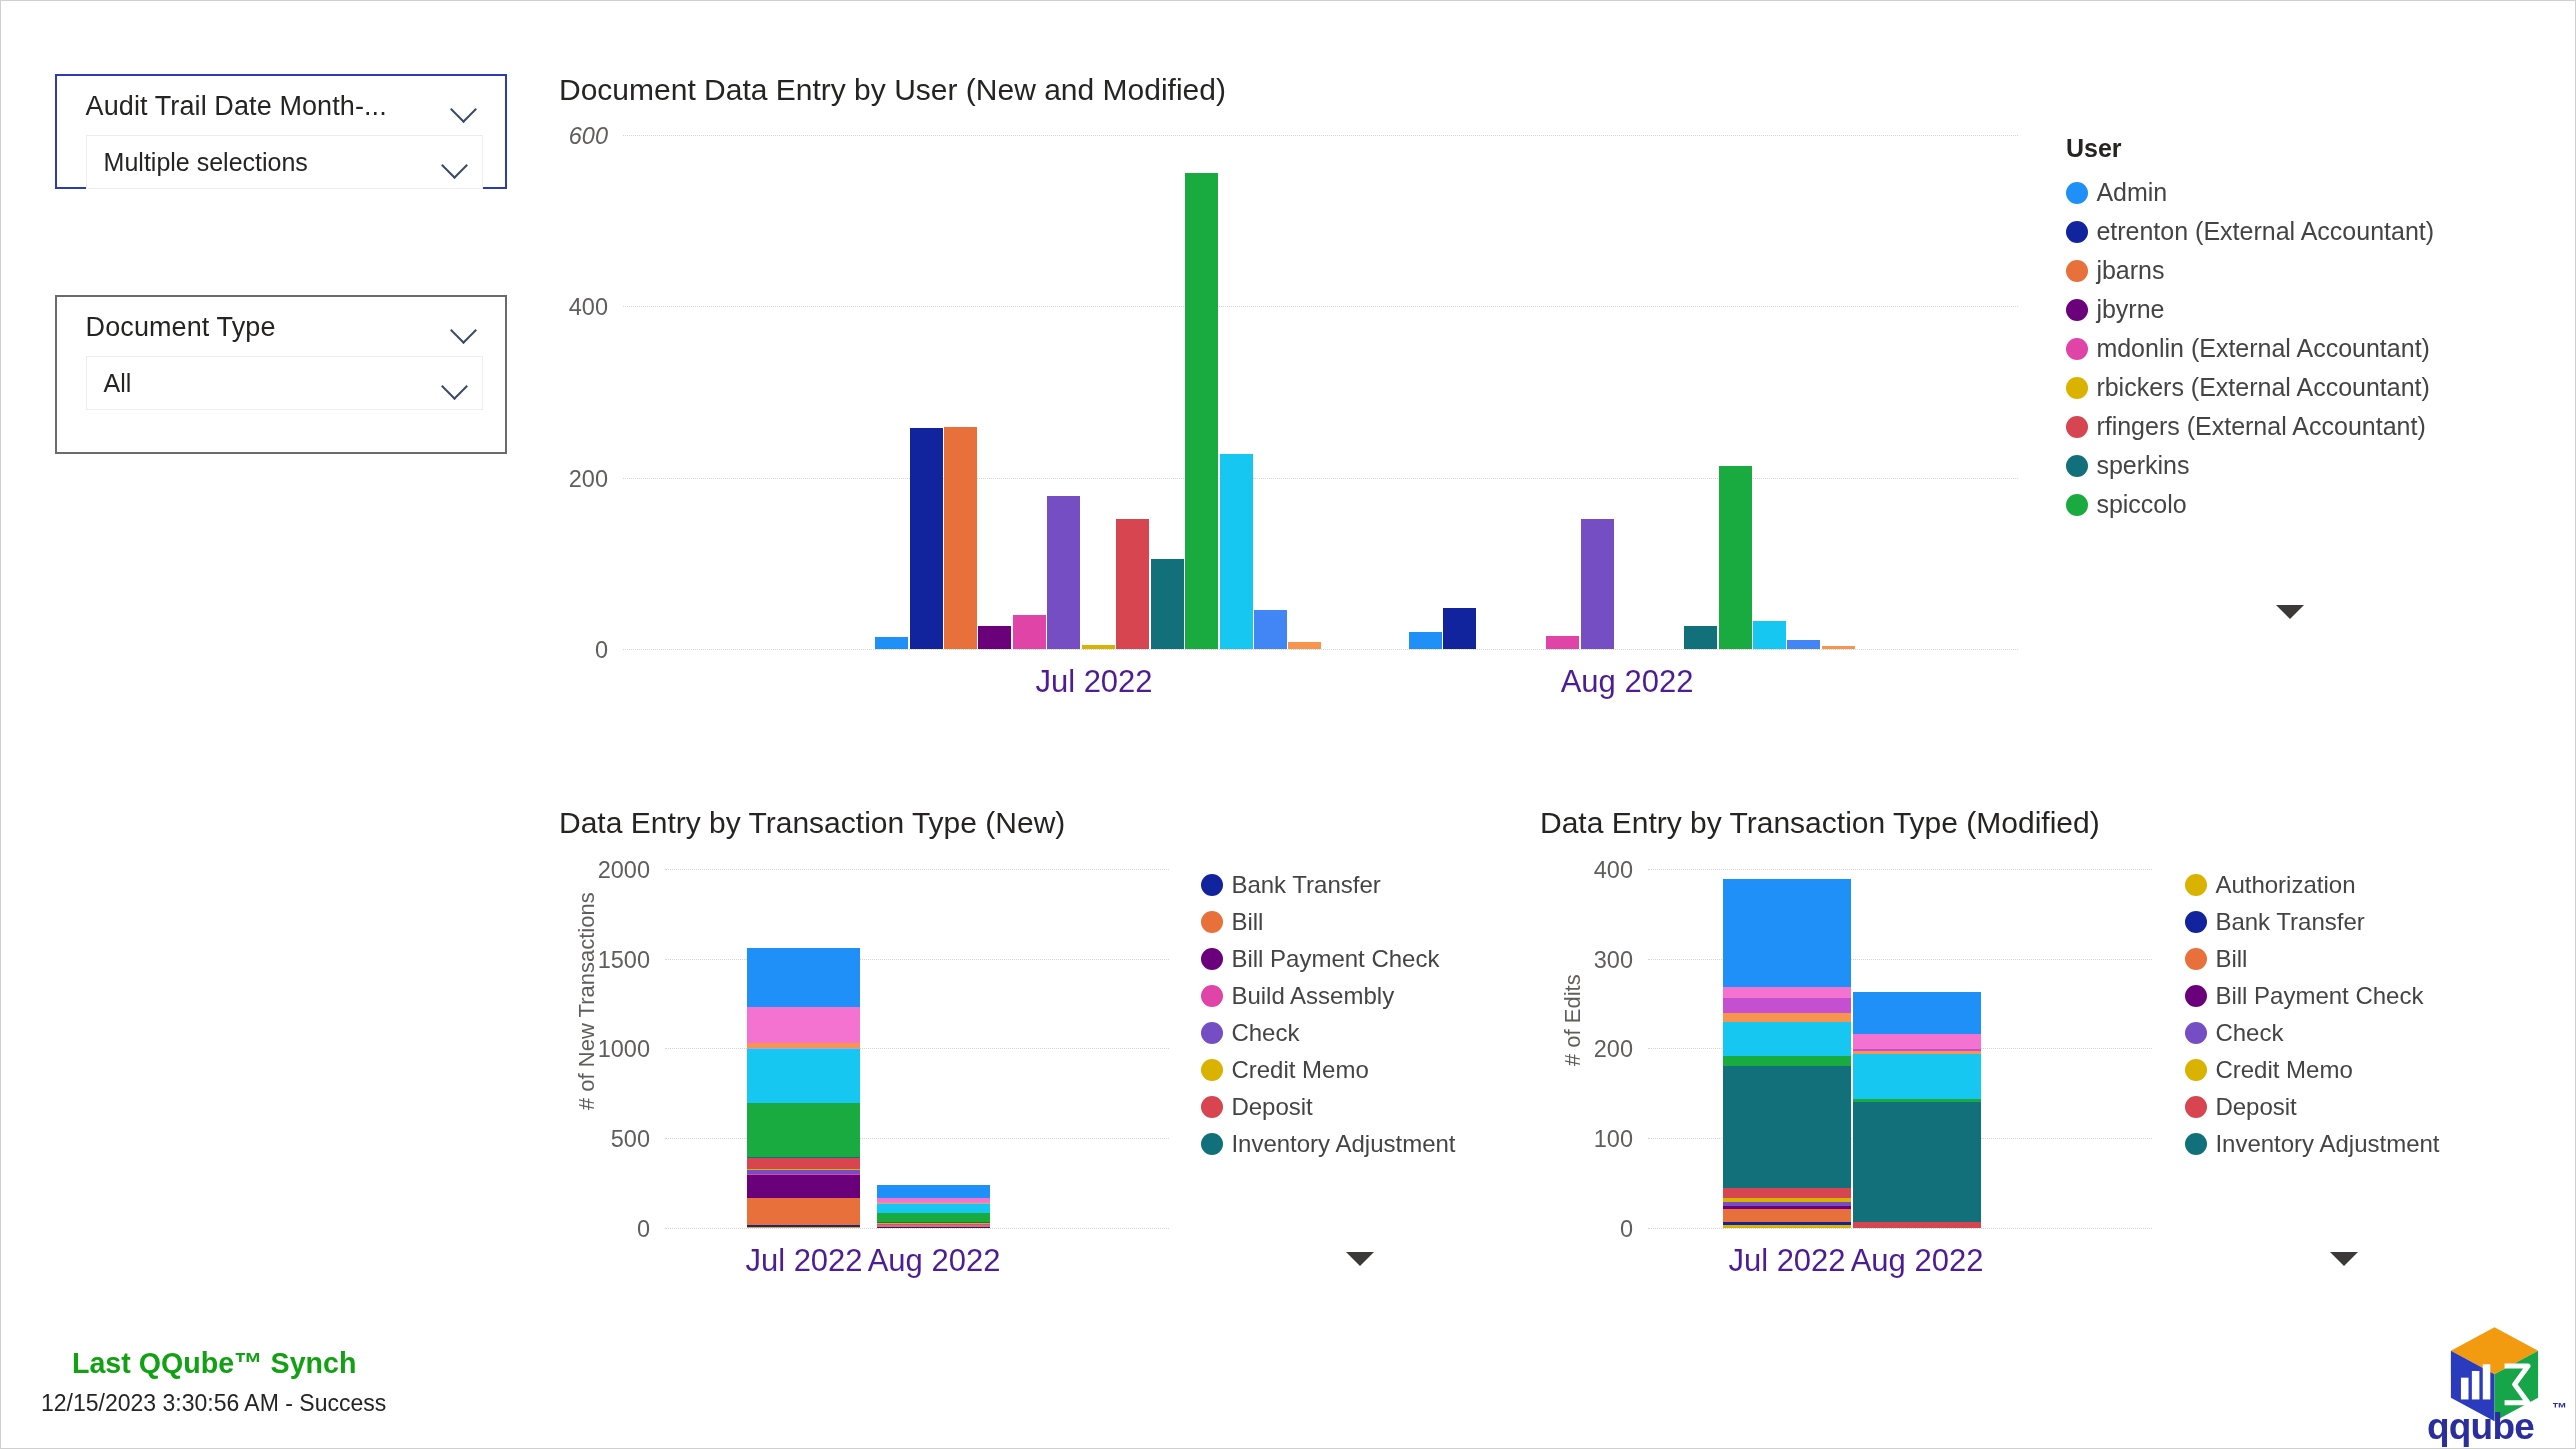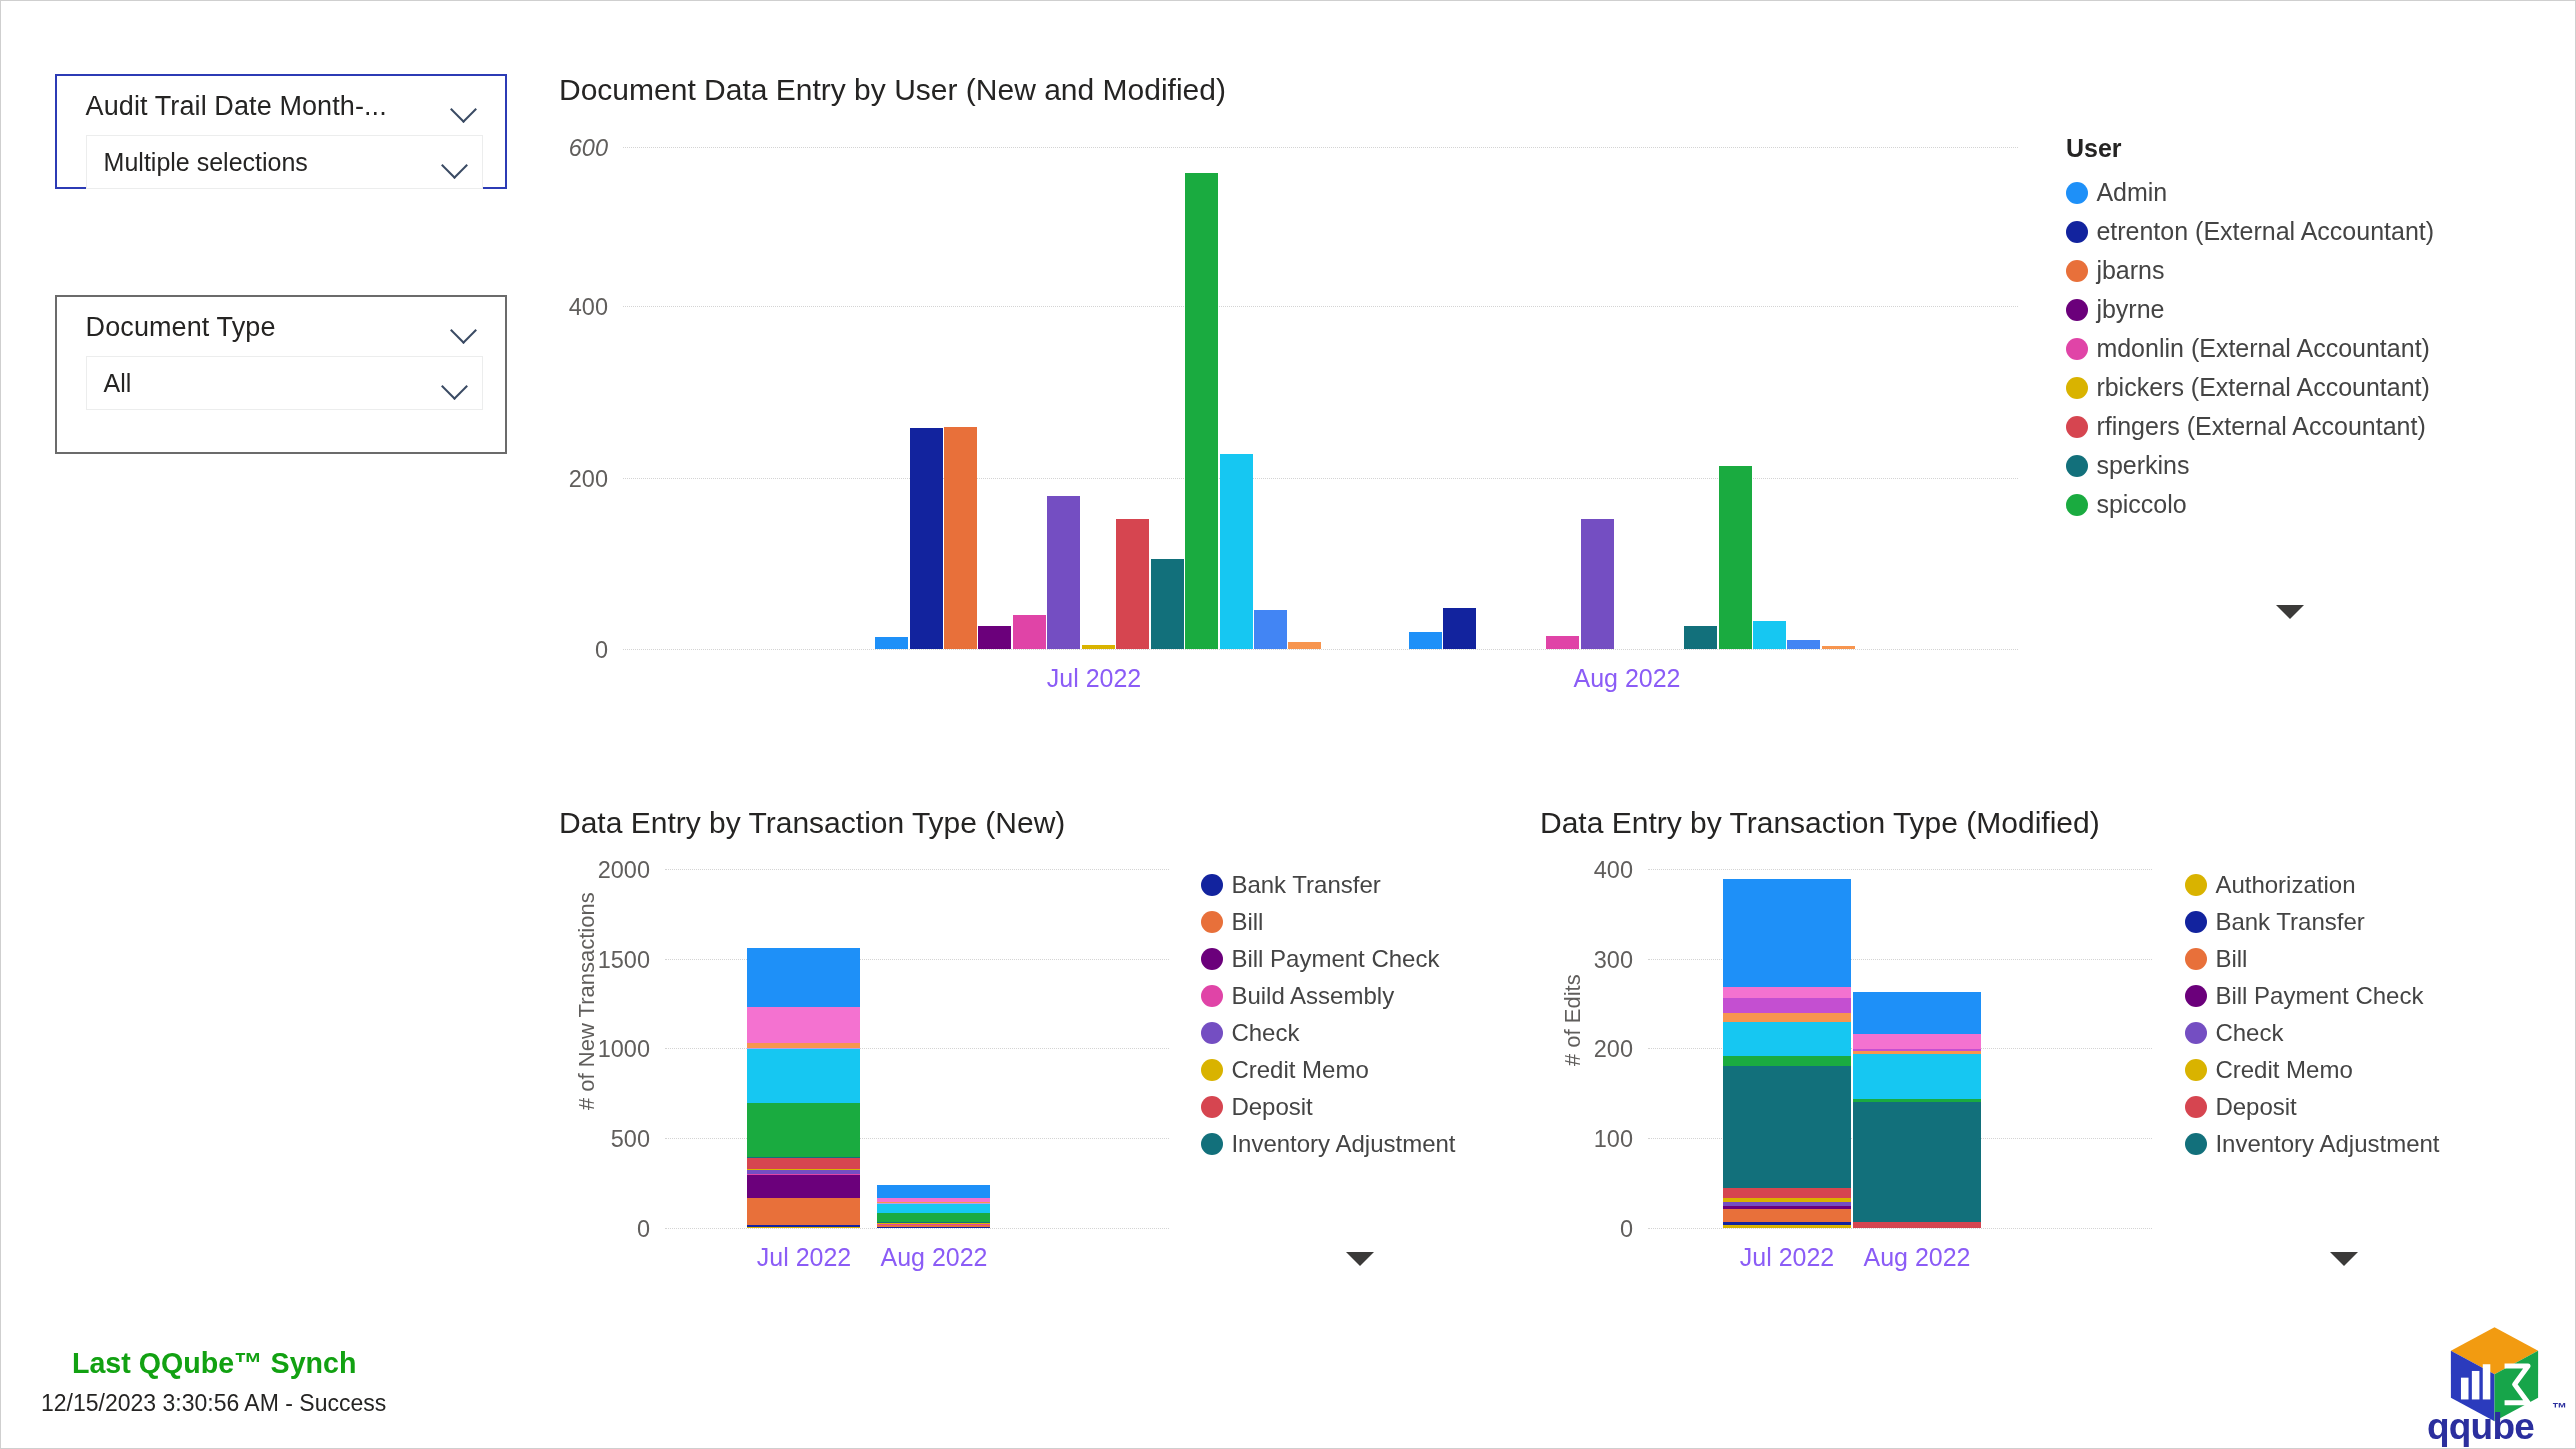--- a/index.html
+++ b/index.html
@@ -63,21 +63,21 @@
   .gridline {
     position: absolute; left: 0; right: 0; height: 0;
     border-top: 1.7px dotted #d4d4d4;
   }
   .ytick {
     position: absolute; right: 100%; margin-right: 15px;
     font-size: 23.5px; color: #605e5c; white-space: nowrap;
     transform: translateY(-50%);
   }
   .xlabel {
-    position: absolute; font-size: 25px; color: #8b5cf6;
+    position: absolute; font-size: 31px; color: #4c1d95;
     transform: translateX(-50%); white-space: nowrap;
   }
   .axis-title {
     position: absolute; font-size: 22px; color: #605e5c;
     white-space: nowrap; transform-origin: 0 0;
   }
   .bar { position: absolute; bottom: 0; }
   .seg { position: absolute; left: 0; right: 0; }
 
   
@@ -154,21 +154,21 @@
   <div class="plot" id="plot0" style="left:622px; top:134px; width:1395px; height:514px;">
       <div class="gridline" style="top: 514px;">
         <span class="ytick">0</span>
       </div>
       <div class="gridline" style="top: 343px;">
         <span class="ytick">200</span>
       </div>
       <div class="gridline" style="top: 171px;">
         <span class="ytick">400</span>
       </div>
-      <div class="gridline" style="top: 12px; font-style: italic;">
+      <div class="gridline" style="top: 0px; font-style: italic;">
         <span class="ytick">600</span>
       </div>
       <div class="bar" style="left: 252px; width: 33px; height: 12px; background: rgb(30, 144, 248);"></div>
       <div class="bar" style="left: 287px; width: 33px; height: 221px; background: rgb(18, 35, 158);"></div>
       <div class="bar" style="left: 321px; width: 33px; height: 222px; background: rgb(232, 112, 58);"></div>
       <div class="bar" style="left: 355px; width: 33px; height: 23px; background: rgb(107, 0, 123);"></div>
       <div class="bar" style="left: 390px; width: 33px; height: 34px; background: rgb(224, 68, 167);"></div>
       <div class="bar" style="left: 424px; width: 33px; height: 153px; background: rgb(116, 78, 194);"></div>
       <div class="bar" style="left: 459px; width: 33px; height: 4.3px; background: rgb(217, 179, 0);"></div>
       <div class="bar" style="left: 493px; width: 33px; height: 130px; background: rgb(214, 69, 80);"></div>

